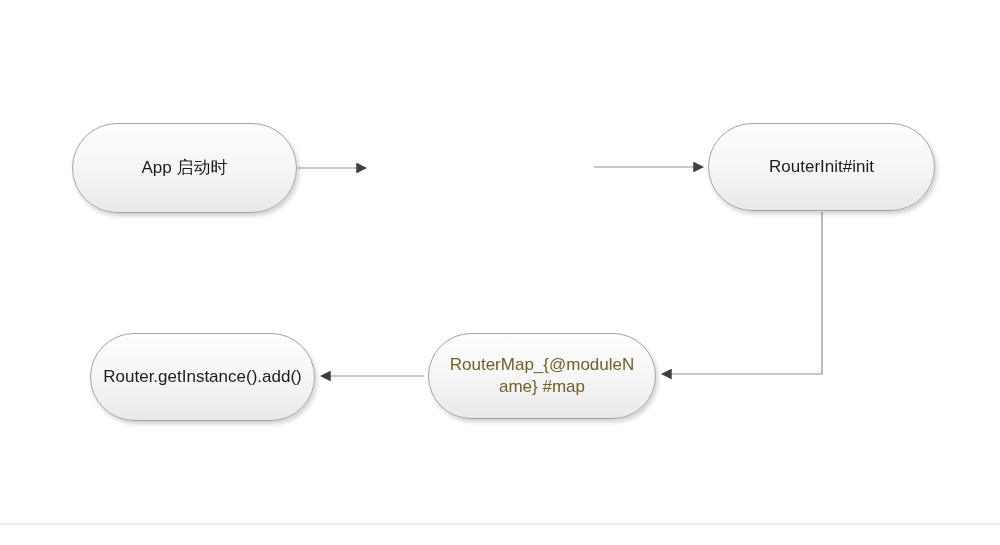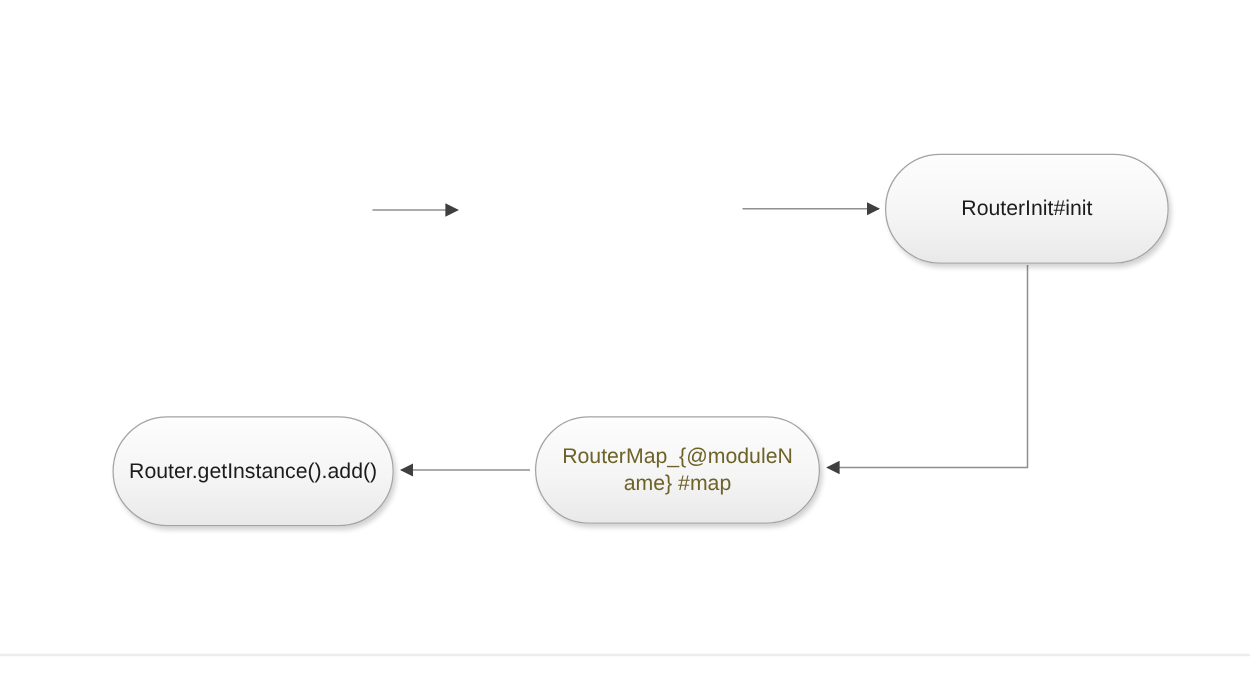--- a/index.html
+++ b/index.html
@@ -66,20 +66,23 @@
       <marker id="arrowhead" viewBox="0 0 10 10" refX="9" refY="5" markerWidth="9" markerHeight="9" orient="auto-start-reverse">
         <path d="M0,0 L10,5 L0,10 Z" fill="#3f3f3f"></path>
       </marker>
     </defs>
     <path d="M298,168 L366,168" fill="none" stroke="#8f8f8f" stroke-width="1.2" marker-end="url(#arrowhead)"></path>
     <path d="M594,167 L703,167" fill="none" stroke="#8f8f8f" stroke-width="1.2" marker-end="url(#arrowhead)"></path>
     <path d="M822,212 L822,374 L662,374" fill="none" stroke="#8f8f8f" stroke-width="1.2" marker-end="url(#arrowhead)"></path>
     <path d="M424,376 L321,376" fill="none" stroke="#8f8f8f" stroke-width="1.2" marker-end="url(#arrowhead)"></path>
   </svg>
 
+  <div class="node node-app-start nowrap">
+    <span class="node-label">App 启动时</span>
+  </div>
 
 
   <div class="node node-routerinit-init nowrap">
     <span class="node-label">RouterInit#init</span>
   </div>
 
   <div class="node node-routermap-map node-highlight">
     <span class="node-label">RouterMap_{@moduleName} #map</span>
   </div>
 

